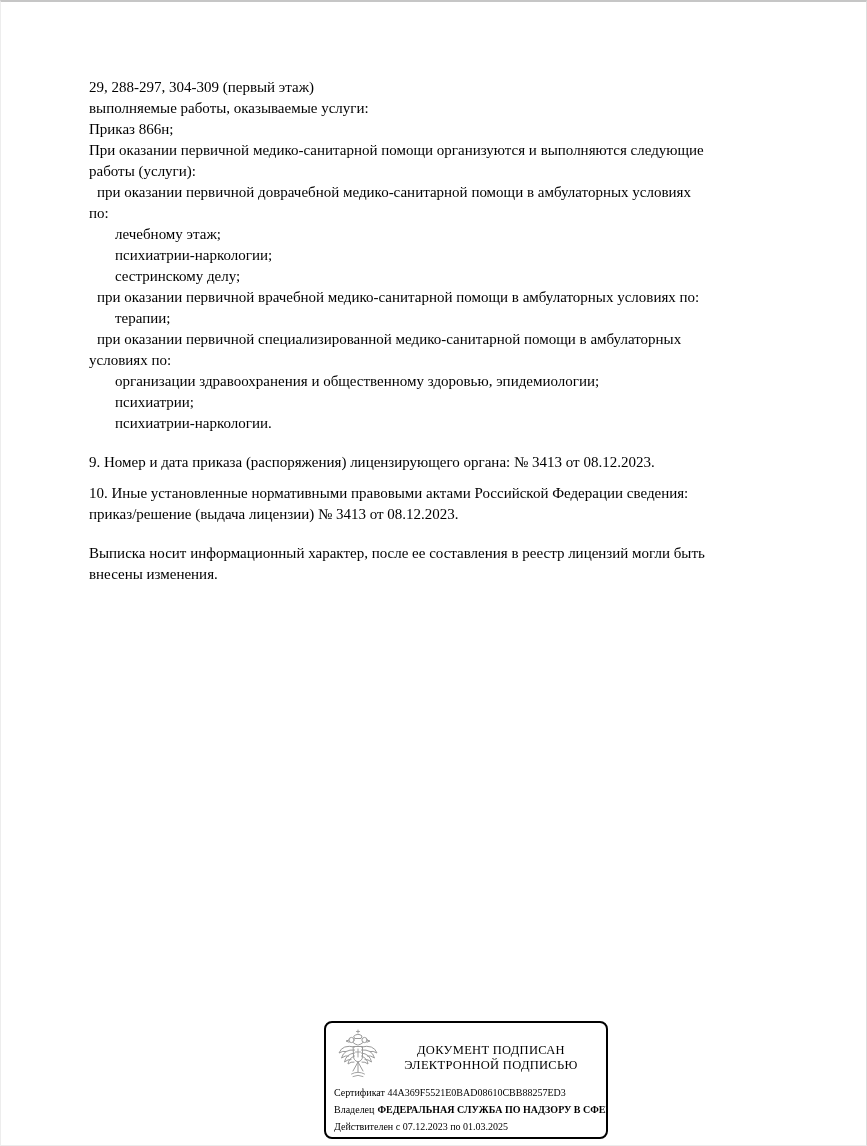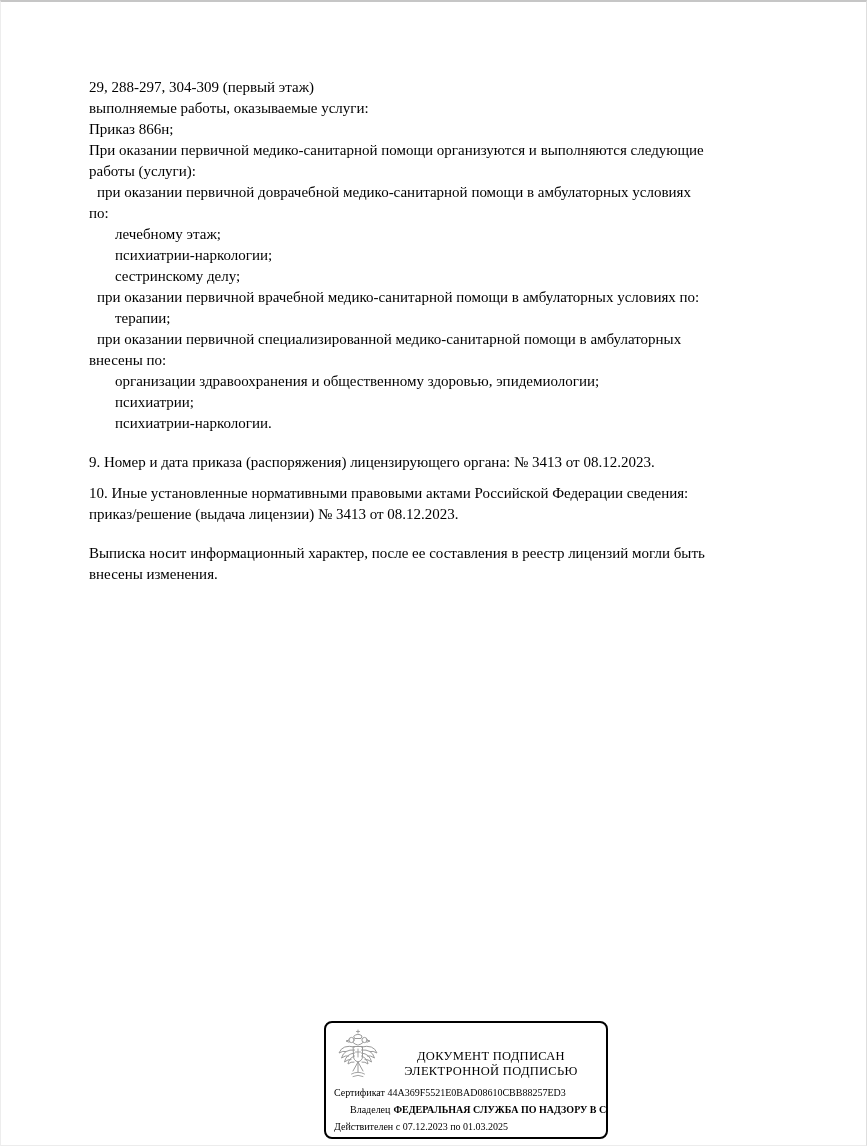--- a/index.html
+++ b/index.html
@@ -43,21 +43,21 @@
     width: 284px;
     height: 118px;
     box-sizing: border-box;
     border: 2px solid #000000;
     border-radius: 8px;
     background: #ffffff;
     overflow: hidden;
   }
   .stamp-top {
     display: flex;
-    align-items: flex-end;
+    align-items: center;
     padding: 6px 4px 0 10px;
   }
   .emblem {
     width: 44px;
     height: 50px;
     flex: none;
   }
   .stamp-titles {
     flex: 1;
     text-align: center;
@@ -68,42 +68,42 @@
     white-space: nowrap;
   }
   .stamp-info {
     padding: 5px 0 0 8px;
     font-size: 10px;
     line-height: 17px;
     white-space: nowrap;
     overflow: hidden;
   }
   .stamp-info .owner-value { font-weight: bold; }
-  .stamp-info .lbl { margin-right: 3px; margin-left: 16px; }
+  .stamp-info .lbl { margin-right: 3px; }
 </style>
 </head>
 <body>
 
 <div class="page">
 
   <div class="doc-text">
     <div class="line">29, 288-297, 304-309 (первый этаж)</div>
     <div class="line">выполняемые работы, оказываемые услуги:</div>
     <div class="line">Приказ 866н;</div>
     <div class="line">При оказании первичной медико-санитарной помощи организуются и выполняются следующие</div>
     <div class="line">работы (услуги):</div>
     <div class="line ind1">при оказании первичной доврачебной медико-санитарной помощи в амбулаторных условиях</div>
     <div class="line">по:</div>
     <div class="line ind2">лечебному этаж;</div>
     <div class="line ind2">психиатрии-наркологии;</div>
     <div class="line ind2">сестринскому делу;</div>
     <div class="line ind1">при оказании первичной врачебной медико-санитарной помощи в амбулаторных условиях по:</div>
     <div class="line ind2">терапии;</div>
     <div class="line ind1">при оказании первичной специализированной медико-санитарной помощи в амбулаторных</div>
-    <div class="line">внесены по:</div>
+    <div class="line">условиях по:</div>
     <div class="line ind2">организации здравоохранения и общественному здоровью, эпидемиологии;</div>
     <div class="line ind2">психиатрии;</div>
     <div class="line ind2">психиатрии-наркологии.</div>
     <div class="line gap24">9. Номер и дата приказа (распоряжения) лицензирующего органа: № 3413 от 08.12.2023.</div>
     <div class="line gap18">10. Иные установленные нормативными правовыми актами Российской Федерации сведения:</div>
     <div class="line">приказ/решение (выдача лицензии) № 3413 от 08.12.2023.</div>
     <div class="line gap24">Выписка носит информационный характер, после ее составления в реестр лицензий могли быть</div>
     <div class="line">внесены изменения.</div>
   </div>
 

